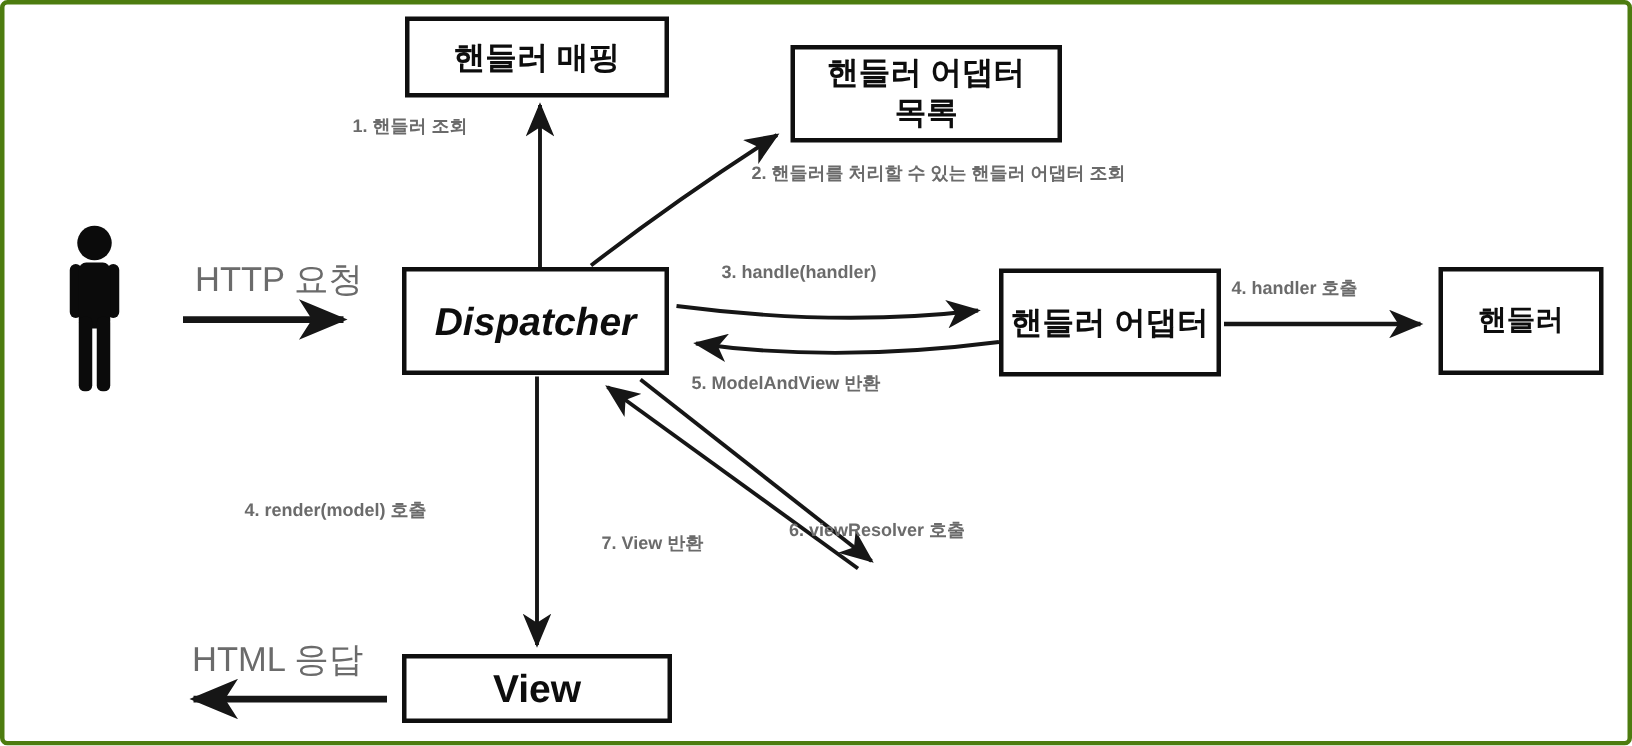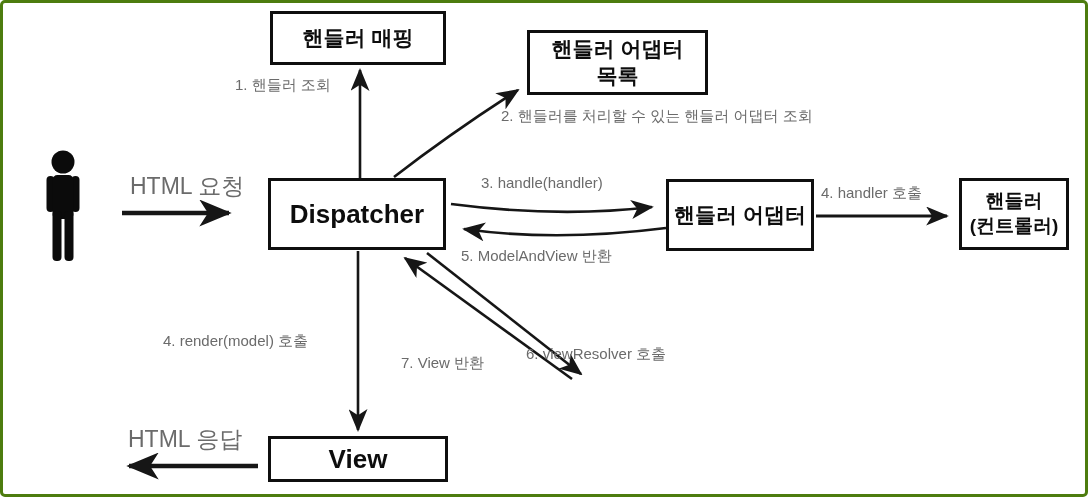--- a/index.html
+++ b/index.html
@@ -24,33 +24,33 @@
     align-items:center;
     justify-content:center;
     text-align:center;
     font-weight:700;
     color:#0d0d0d;
   }
   .lbl{
     position:absolute;
     white-space:nowrap;
     color:#6b6b6b;
-    font-weight:400;
-    font-size:15px;
+    font-weight:700;
+    font-size:12px;
   }
   .flow-lbl{
     position:absolute;
     white-space:nowrap;
     color:#6b6b6b;
     font-weight:400;
     font-size:23px;
   }
   #box-handler-mapping{left:267px;top:8px;width:176px;height:54px;font-size:21px;}
   #box-handler-adapter-list{left:524px;top:27px;width:181px;height:65px;font-size:21px;line-height:1.25;}
-  #box-dispatcher-servlet{left:265px;top:175px;width:178px;height:72px;font-size:26px;line-height:1.25;}
+  #box-dispatcher-servlet{left:265px;top:175px;width:178px;height:72px;font-size:26px;line-height:1.25;font-style:italic;}
   #box-handler-adapter{left:663px;top:176px;width:148px;height:72px;font-size:21px;}
   #box-handler-controller{left:956px;top:175px;width:110px;height:72px;font-size:19px;line-height:1.3;}
   #box-view-resolver{left:522px;top:377px;width:183px;height:53px;font-size:24px;}
   #box-view{left:265px;top:433px;width:180px;height:46px;font-size:26px;}
 
   #label-step1{left:232px;top:73px;}
   #label-step2{left:498px;top:104px;}
   #label-step3{left:478px;top:171px;}
   #label-step4{left:818px;top:181px;}
   #label-step5{left:458px;top:244px;}
@@ -115,33 +115,32 @@
   <div class="node" id="box-dispatcher-servlet">
     <div>Dispatcher</div>
   </div>
 
   <div class="node" id="box-handler-adapter">
     <div>핸들러 어댑터</div>
   </div>
 
   <div class="node" id="box-handler-controller">
     <div>핸들러</div>
-    <div>(컨트롤러)</div>
   </div>
 
 
   <div class="node" id="box-view">
     <div>View</div>
   </div>
 
   <div class="lbl" id="label-step1">1. 핸들러 조회</div>
   <div class="lbl" id="label-step2">2. 핸들러를 처리할 수 있는 핸들러 어댑터 조회</div>
   <div class="lbl" id="label-step3">3. handle(handler)</div>
   <div class="lbl" id="label-step4">4. handler 호출</div>
   <div class="lbl" id="label-step5">5. ModelAndView 반환</div>
   <div class="lbl" id="label-step6">6. viewResolver 호출</div>
   <div class="lbl" id="label-step7">7. View 반환</div>
   <div class="lbl" id="label-step8">4. render(model) 호출</div>
 
-  <div class="flow-lbl" id="label-http-request">HTML 요청</div>
+  <div class="flow-lbl" id="label-http-request">HTTP 요청</div>
   <div class="flow-lbl" id="label-html-response">HTML 응답</div>
 
 </div>
 
 </body></html>

